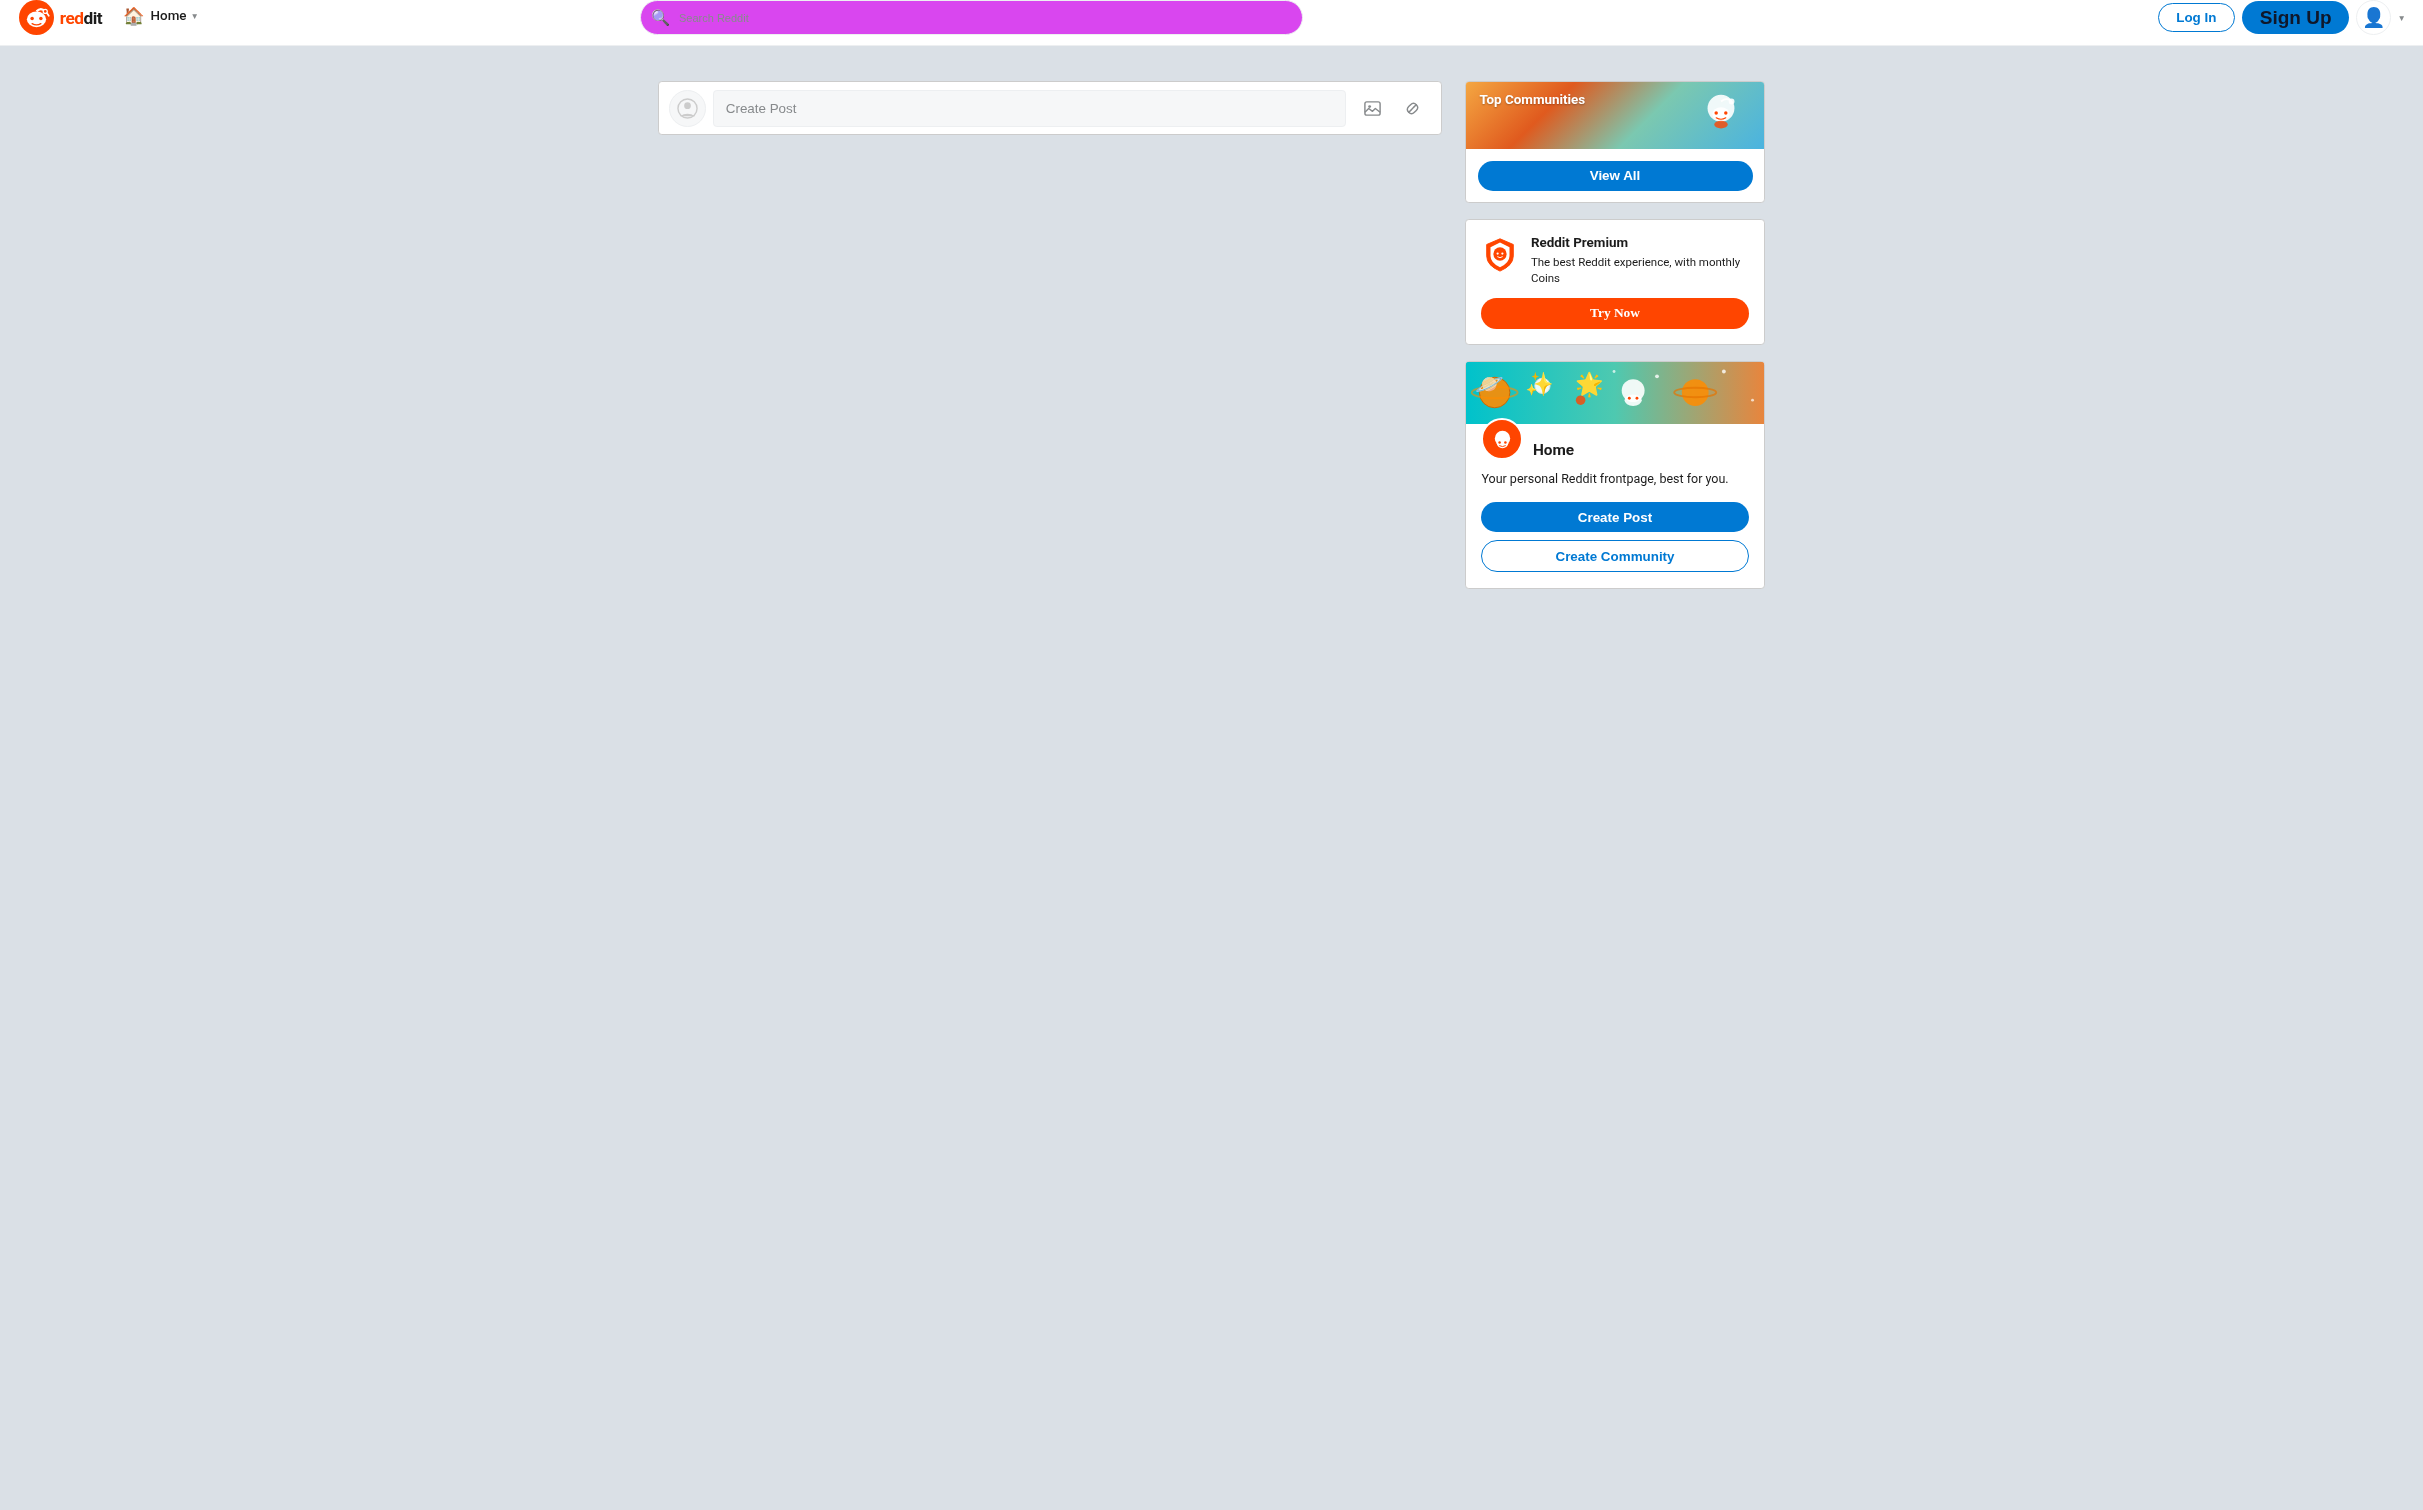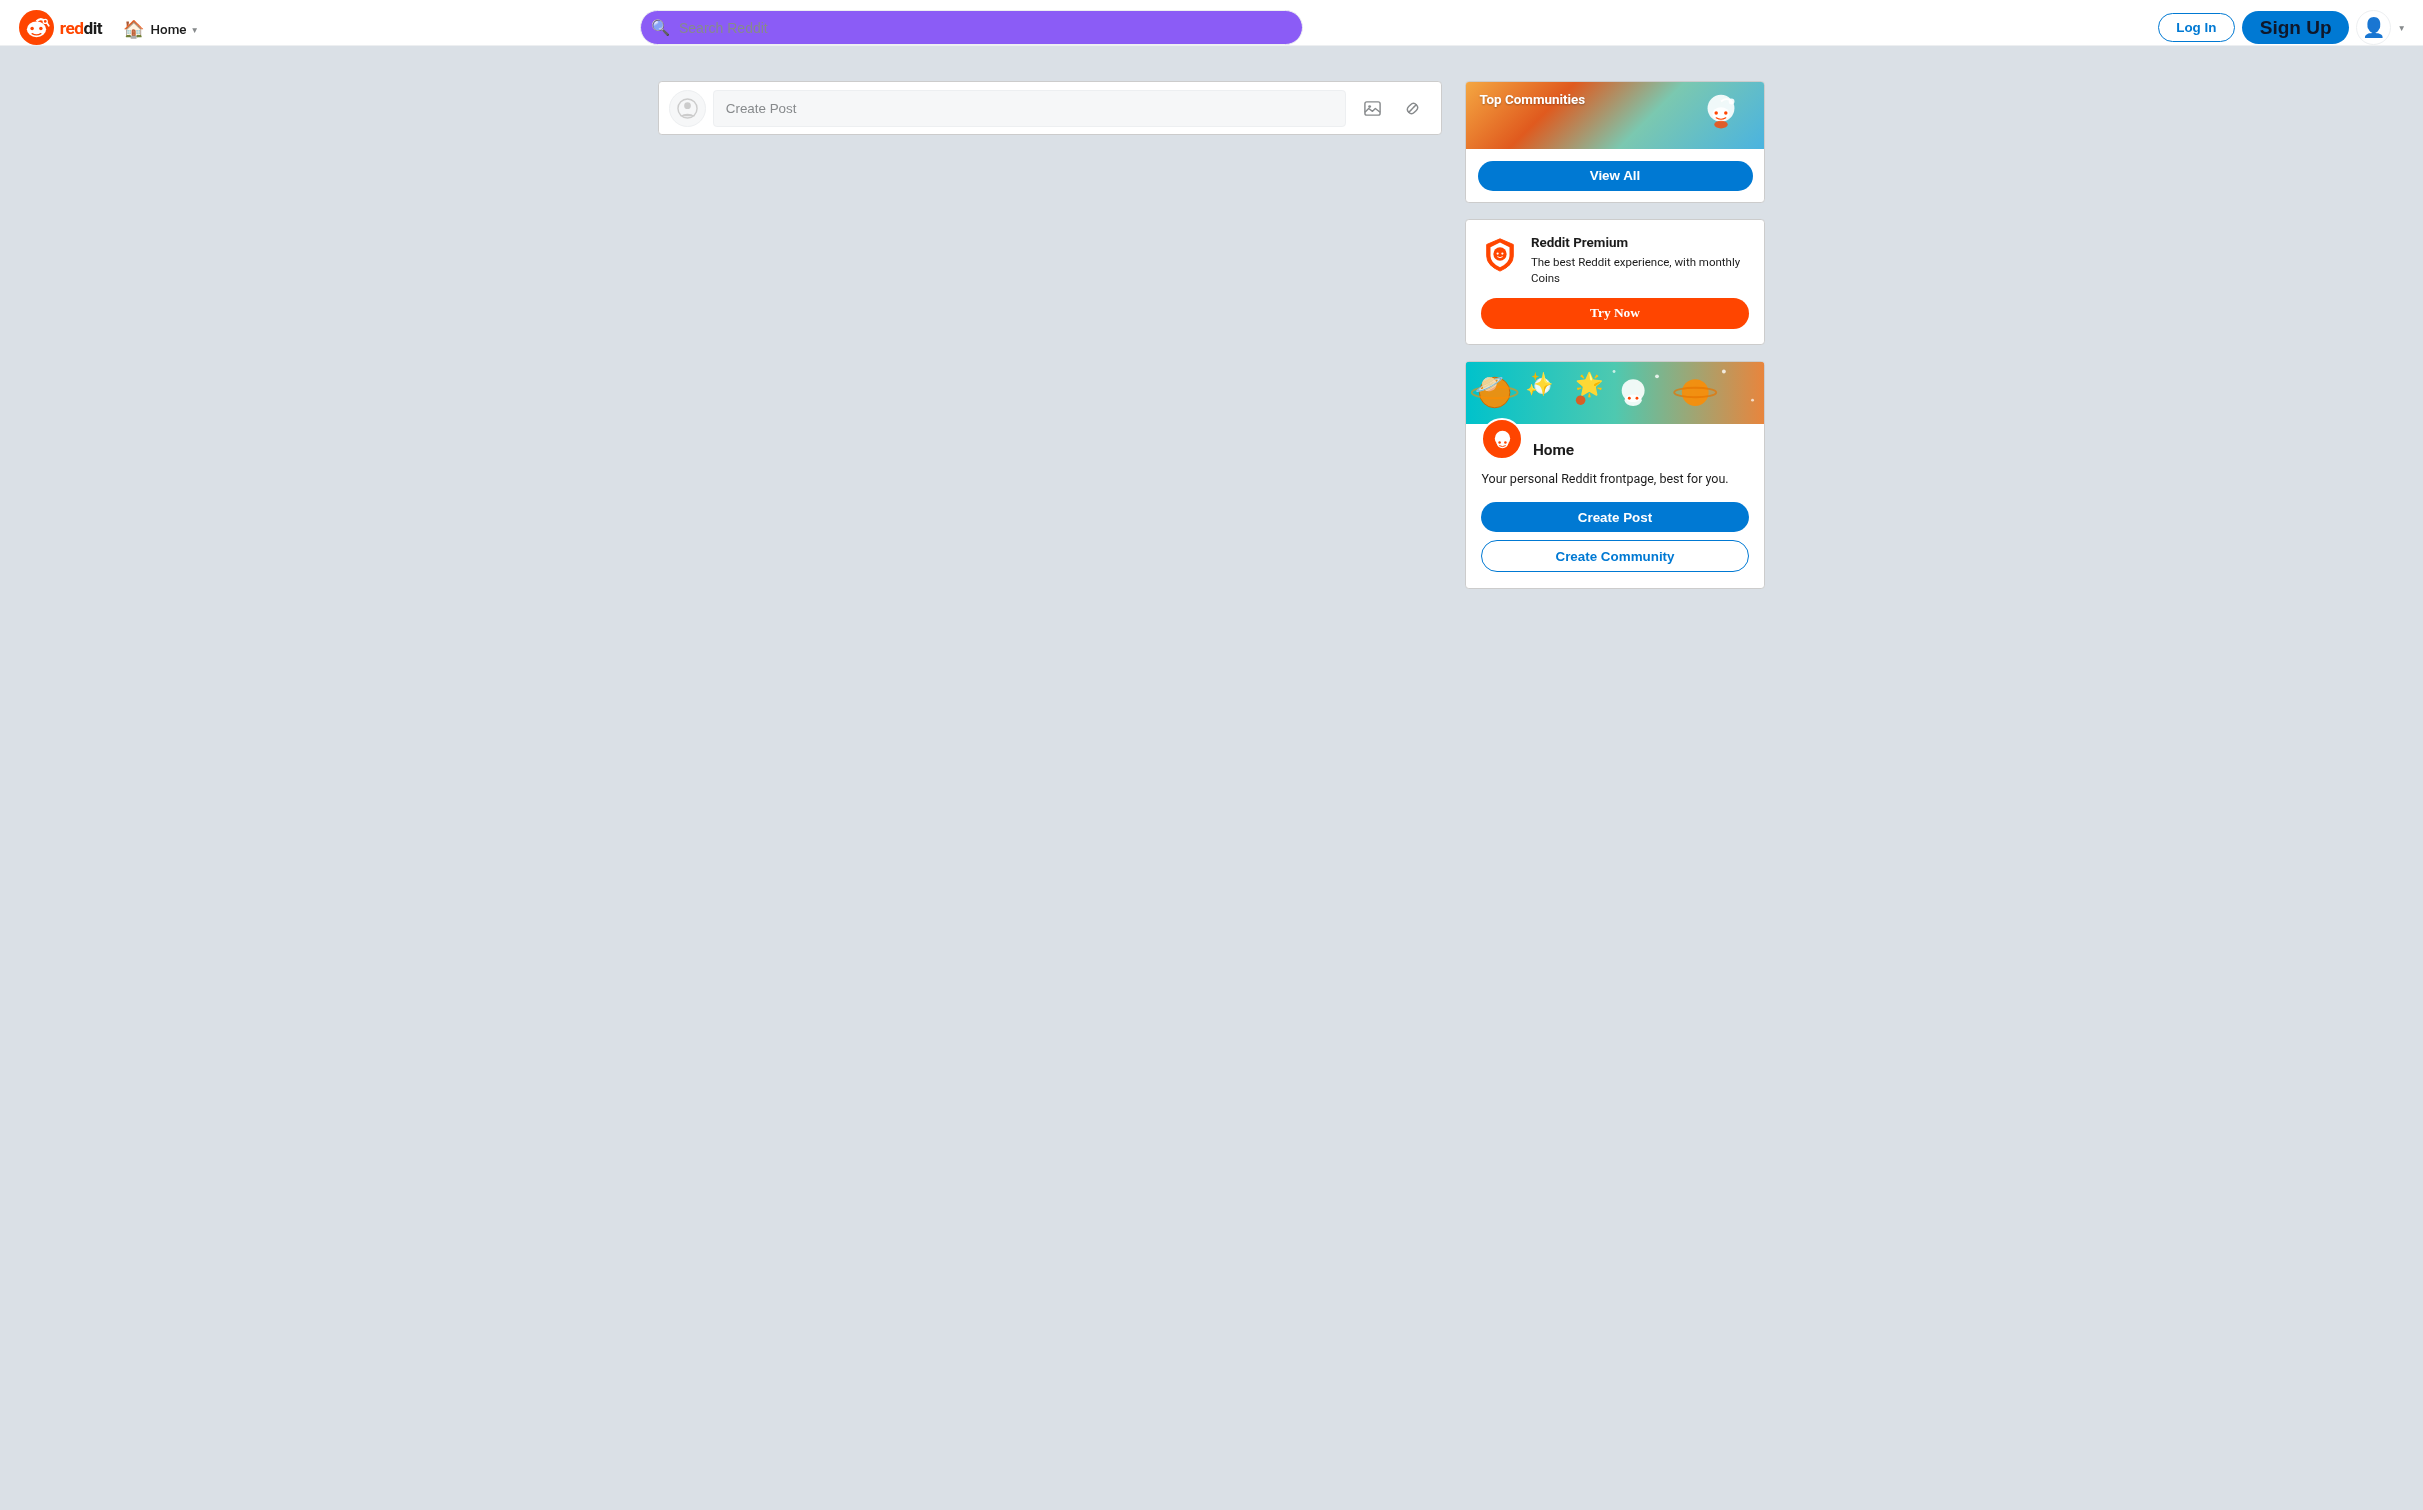--- a/index.html
+++ b/index.html
@@ -7,21 +7,21 @@
       font-family: -apple-system, BlinkMacSystemFont, 'Segoe UI', Roboto, sans-serif;
       background: #dae0e6;
       min-height: 100vh;
     }
 
     
     .header {
       background: #ffffff;
       border-bottom: 1px solid #edeff1;
       display: flex;
-      align-items: flex-end;
+      align-items: flex-start;
       padding: 0 19px;
       height: 46px;
       position: sticky;
       top: 0;
       z-index: 100;
       gap: 11.5px;
     }
     .header-logo {
       display: flex;
       align-items: center;
@@ -63,22 +63,22 @@
       max-width: 663px;
       margin: 0 auto;
       position: relative;
     }
     .search-bar input {
       width: 100%;
       height: 35px;
       border: 1px solid #edeff1;
       border-radius: 19px;
       padding: 0 15.4px 0 38px;
-      font-size: 14px;
-      background: #8b5cf6;
+      font-size: 11px;
+      background: #d946ef;
       color: #1c1c1c;
       outline: none;
     }
     .search-bar input::placeholder { color: #878a8c; }
     .search-icon-wrap {
       position: absolute;
       left: 11.5px;
       top: 50%;
       transform: translateY(-50%);
       color: #878a8c;

